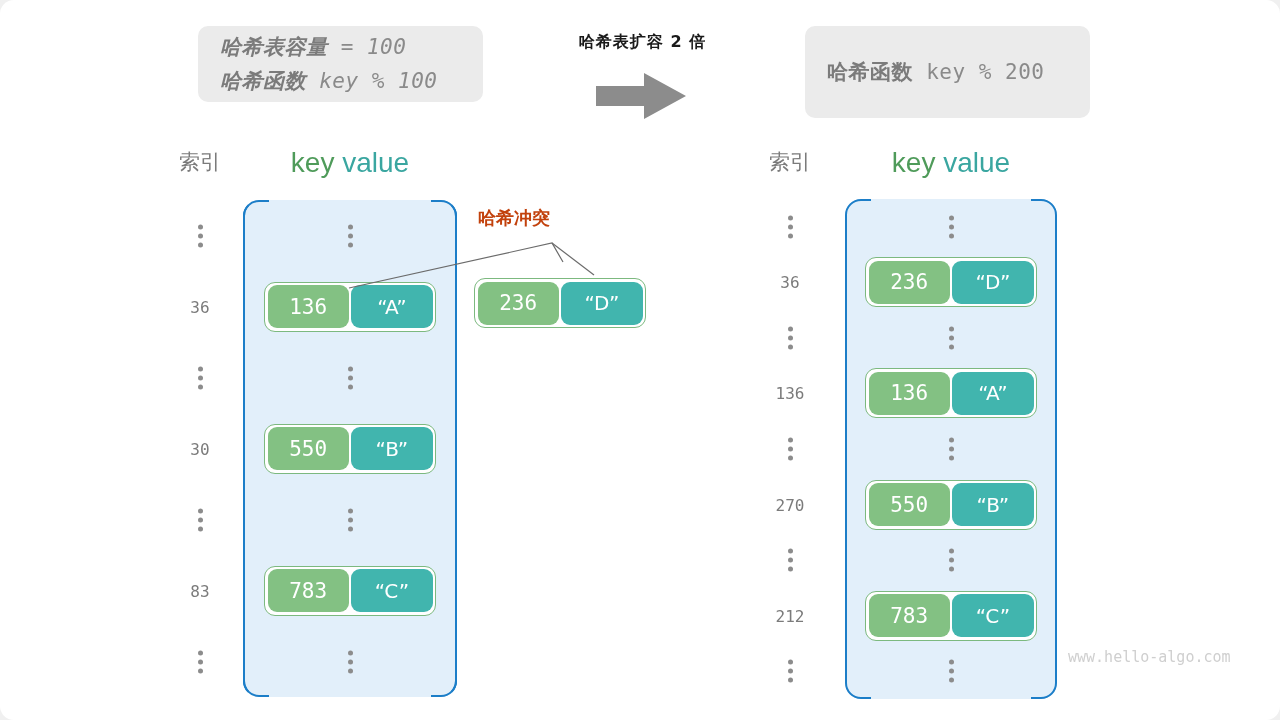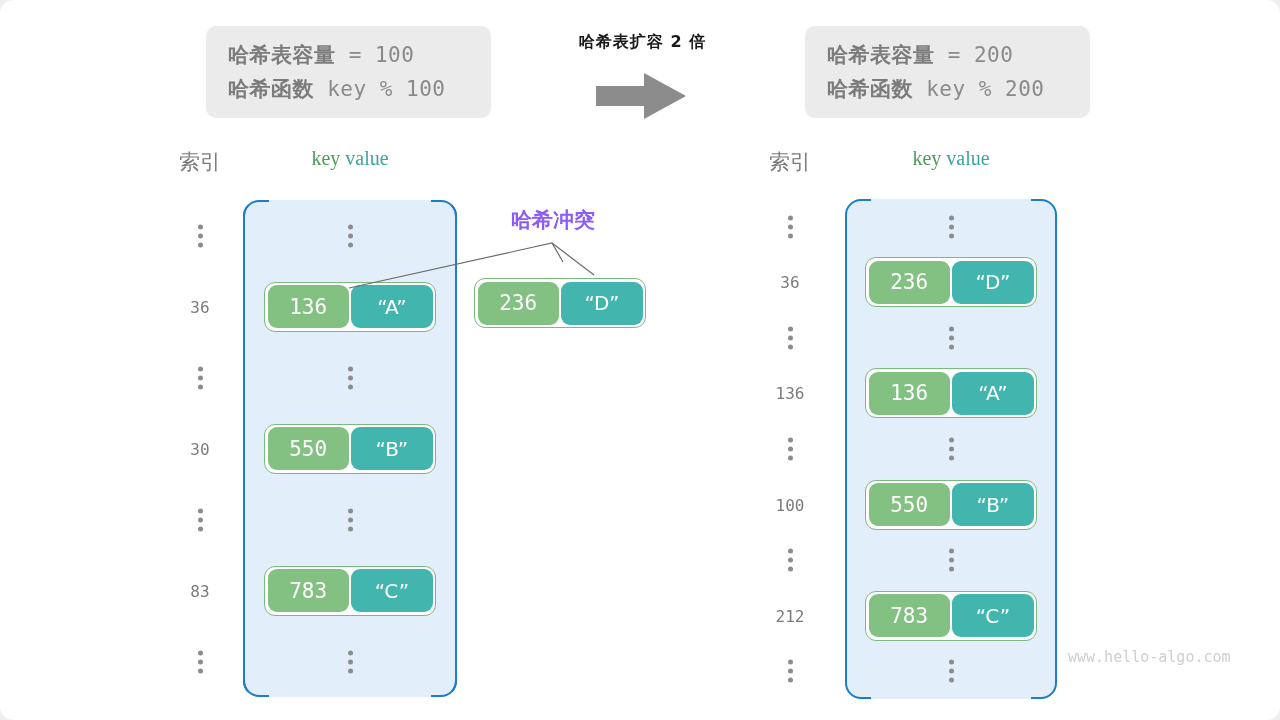--- a/index.html
+++ b/index.html
@@ -55,22 +55,22 @@
   .arrow-wrap { width: 92px; height: 46px; }
 
   
   .hdr-index {
     font-size: 21px;
     color: #7b7b7b;
     text-align: center;
     white-space: pre;
   }
   .hdr-kv {
-    font-size: 20px;
-    font-family: Liberation Serif, serif;
+    font-size: 28px;
+    font-family: Liberation Sans, sans-serif;
     white-space: pre;
     text-align: center;
   }
   .hdr-kv .k { color: #4f9b5a; }
   .hdr-kv .v { color: #3aa6a0; }
 
   
   .table-bg {
     background: #e2effa;
     box-sizing: border-box;
@@ -134,55 +134,54 @@
   }
   .pair .val {
     background: #41b5ae;
     border-radius: 9px;
     font-family: "DejaVu Sans", "Liberation Sans", sans-serif;
     font-size: 20px;
   }
 
   
   .collision {
-    font-size: 21px;
+    font-size: 18px;
     font-weight: bold;
-    color: #8b5cf6;
-    white-space: pre;
-    text-align: center;
+    color: #c2410c;
+    white-space: pre;
+    text-align: left;
   }
 
   
   .watermark {
     font-size: 15px;
     color: #cfcfcf;
     font-family: "DejaVu Sans Mono", "Liberation Mono", monospace;
     white-space: pre;
   }
   .leaders { pointer-events: none; }
 </style>
 </head>
 <body>
 
 <div id="canvas">
 
-  <div class="abs info-box" style="left:206px; top:26px; width:285px; height:92px;">
+  <div class="abs info-box" style="left:198px; top:26px; width:285px; height:76px;font-style:italic;">
     <div class="info-line"><span>哈希表容量</span><span class="mono"> = 100</span></div>
     <div class="info-line"><span>哈希函数</span><span class="mono"> key % 100</span></div>
   </div>
 
   <div class="abs caption" style="left:520px; top:32px; width:245px;">哈希表扩容 2 倍</div>
   <div class="abs arrow-wrap" style="left:596px; top:73px;">
     <svg width="92" height="46" viewBox="0 0 92 46">
       <polygon points="0,13 48,13 48,0 90,23 48,46 48,33 0,33" fill="#8c8c8c"></polygon>
     </svg>
   </div>
 
   <div class="abs info-box" style="left:805px; top:26px; width:285px; height:92px;">
-    <div class="info-line"><span>哈希表容量</span><span class="mono"> = 200</span></div>
     <div class="info-line"><span>哈希函数</span><span class="mono"> key % 200</span></div>
   </div>
 
   <div class="abs hdr-index" style="left:165px; top:148px; width:70px;">索引</div>
   <div class="abs hdr-kv" style="left:243px; top:147px; width:214px;"><span class="k">key</span><span> </span><span class="v">value</span></div>
 
   <div class="abs table-bg" style="left:243px; top:200px; width:214px; height:497px; border-radius:16px;"></div>
   <div class="abs bracket" style="left:243px; top:200px; width:214px; height:497px; border-top-color:transparent; border-bottom-color:transparent;"></div>
   <div class="abs" style="left:243px; top:200px; width:214px; height:497px; border:2.5px solid #1c7ec8; border-radius:16px; box-sizing:border-box; clip-path: polygon(0 0, 26px 0, 26px 100%, 0 100%, 0 0, 100% 0, 100% 100%, calc(100% - 26px) 100%, calc(100% - 26px) 0, 100% 0);"></div>
 
@@ -284,21 +283,21 @@
       <div class="vdots abs" style="left: 745px; top: 449px; width: 90px;">
         <i></i>
         <i></i>
         <i></i>
       </div>
       <div class="vdots abs" style="left: 845px; top: 449px; width: 212px;">
         <i></i>
         <i></i>
         <i></i>
       </div>
-      <div class="abs idx" style="left: 745px; top: 504.556px; width: 90px;">100</div>
+      <div class="abs idx" style="left: 745px; top: 504.556px; width: 90px;">270</div>
       <div class="abs pair" style="left: 865px; top: 504.556px; width: 172px; height: 50px;">
         <div class="cell key" style="width: 82px;">550</div>
         <div class="cell val" style="width: 82px;">“B”</div>
       </div>
       <div class="vdots abs" style="left: 745px; top: 560.111px; width: 90px;">
         <i></i>
         <i></i>
         <i></i>
       </div>
       <div class="vdots abs" style="left: 845px; top: 560.111px; width: 212px;">

